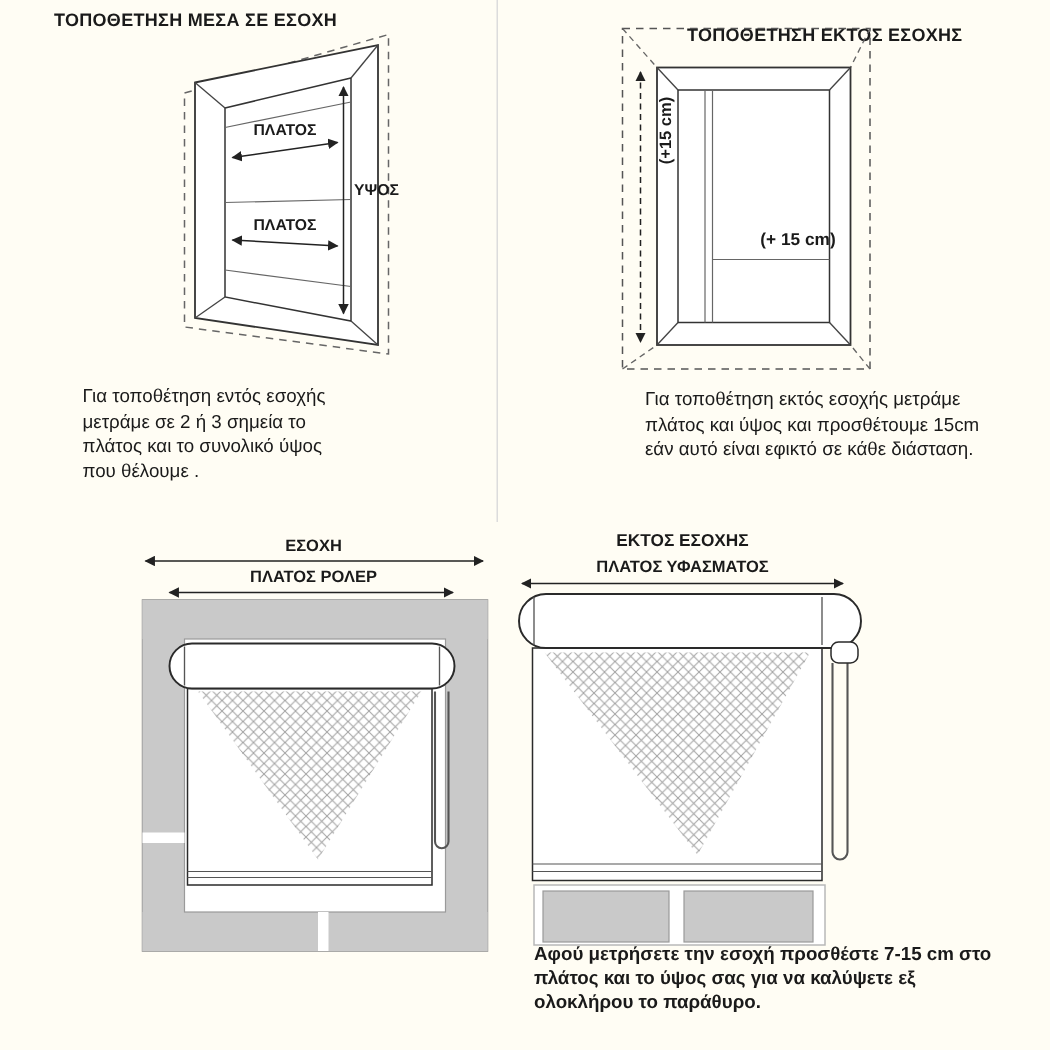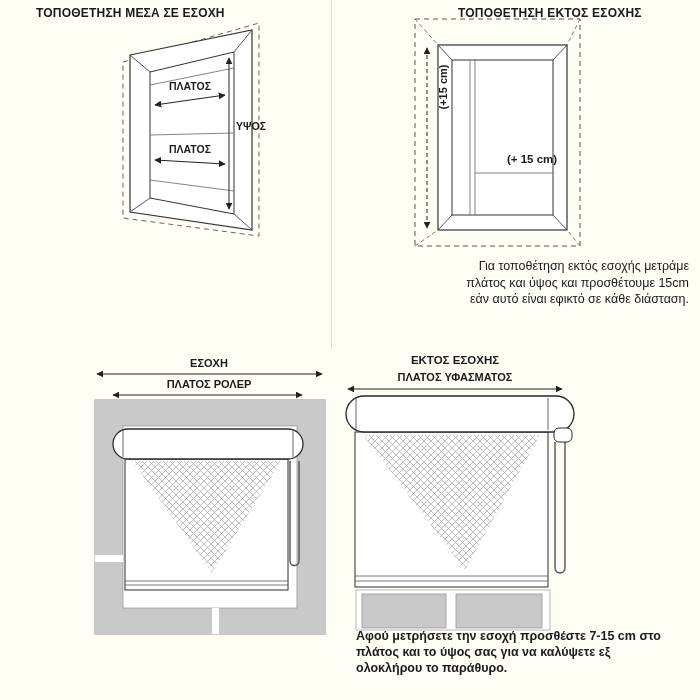--- a/index.html
+++ b/index.html
@@ -38,21 +38,21 @@
   .meas{font-size:11px;font-weight:600;}
 </style>
 </head>
 <body>
 
 <div class="canvas">
 
   <div class="divider-v"></div>
 
   <div class="sec-title" style="left:36px;top:6px;">ΤΟΠΟΘΕΤΗΣΗ ΜΕΣΑ ΣΕ ΕΣΟΧΗ</div>
-  <div class="sec-title" style="left:458px;top:6px;">ΤΟΠΟΘΕΤΗΣΗ ΕΚΤΟΣ ΕΣΟΧΗΣ</div>
+  <div class="sec-title" style="left:458px;top:16px;">ΤΟΠΟΘΕΤΗΣΗ ΕΚΤΟΣ ΕΣΟΧΗΣ</div>
 
   <svg style="left:30px;top:20px;" width="280" height="230" viewBox="0 0 280 230">
     <defs>
       <marker id="arwTL" viewBox="0 0 10 10" refX="9" refY="5" markerWidth="7" markerHeight="7" orient="auto-start-reverse">
         <path d="M0,0 L10,5 L0,10 z" fill="#222"></path>
       </marker>
     </defs>
     <g>
       <polygon points="93,42 229,3 229,216 93,198" fill="none" stroke="#666" stroke-width="1" stroke-dasharray="5,4"></polygon>
       <polygon points="100,35 222,10 222,210 100,192" fill="#ffffff" stroke="#333" stroke-width="1.2"></polygon>
@@ -105,21 +105,22 @@
         <line x1="75" y1="55" x2="75" y2="210"></line>
         <line x1="80" y1="55" x2="80" y2="210"></line>
         <line x1="80" y1="168" x2="158" y2="168"></line>
       </g>
     </g>
     <line x1="32" y1="43" x2="32" y2="223" stroke="#222" stroke-width="1" stroke-dasharray="4,3" marker-start="url(#arwTR)" marker-end="url(#arwTR)"></line>
     <text class="meas" x="52" y="82" text-anchor="middle" transform="rotate(-90 52 82)">(+15 cm)</text>
     <text class="meas" x="137" y="158" text-anchor="middle" style="font-size:11.5px;">(+ 15 cm)</text>
   </svg>
 
-  <div class="caption" style="left:444px;top:258px;width:245px;text-align:right;">Για τοποθέτηση εκτός εσοχής μετράμε πλάτος και ύψος και προσθέτουμε 15cm εάν αυτό είναι εφικτό σε κάθε διάσταση.</div>
+  <div class="caption" style="left:55px;top:256px;width:178px;">Για τοποθέτηση εντός εσοχής μετράμε σε 2 ή 3 σημεία το πλάτος και το συνολικό ύψος που θέλουμε .</div>
+  <div class="caption" style="left:430px;top:258px;width:245px;">Για τοποθέτηση εκτός εσοχής μετράμε πλάτος και ύψος και προσθέτουμε 15cm εάν αυτό είναι εφικτό σε κάθε διάσταση.</div>
 
   <svg style="left:85px;top:355px;" width="250" height="290" viewBox="0 0 250 290">
     <defs>
       <marker id="arwBL" viewBox="0 0 10 10" refX="9" refY="5" markerWidth="7" markerHeight="7" orient="auto-start-reverse">
         <path d="M0,0 L10,5 L0,10 z" fill="#222"></path>
       </marker>
       <pattern id="hatchBL" width="7" height="7" patternUnits="userSpaceOnUse">
         <path d="M0,7 L7,0 M0,0 L7,7" stroke="#a3a3a3" stroke-width="0.7" fill="none"></path>
       </pattern>
     </defs>

